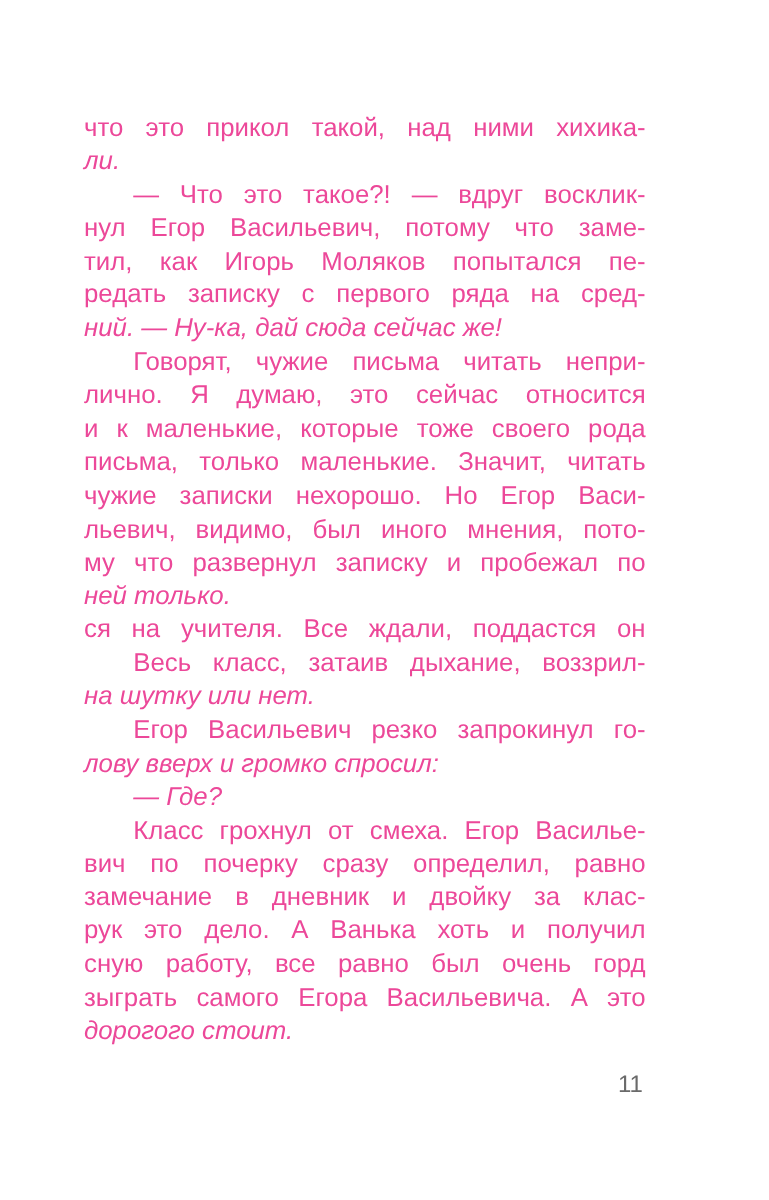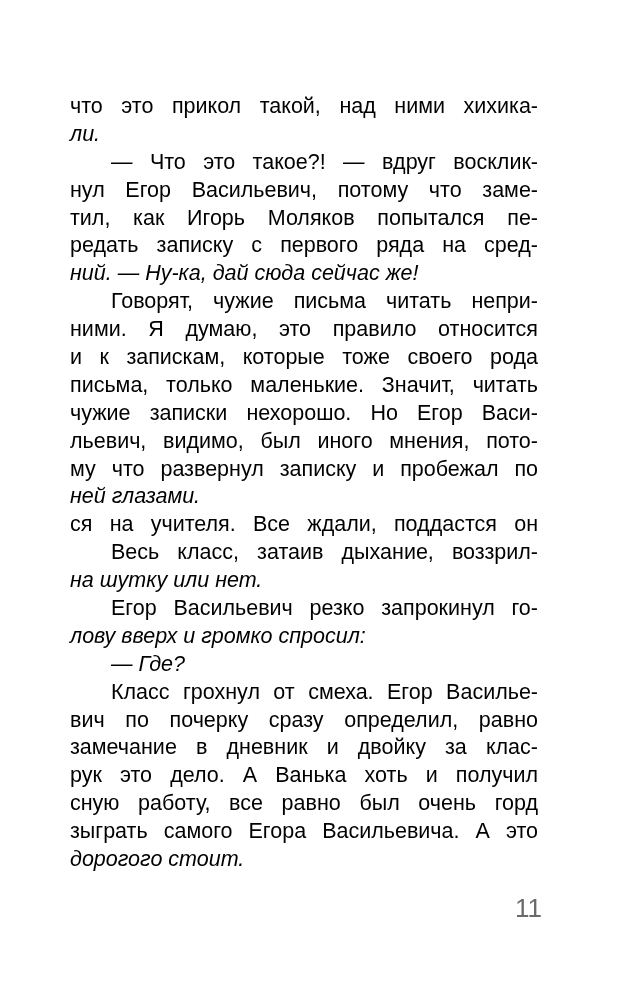--- a/index.html
+++ b/index.html
@@ -5,59 +5,59 @@
     html, body { margin: 0; padding: 0; background: #ffffff; }
     body { width: 641px; height: 1000px; position: relative; overflow: hidden; }
     .page-text {
       position: absolute;
       left: 70px;
       top: 93px;
       width: 468px;
       font-family: "Liberation Sans", sans-serif;
       font-size: 21.5px;
       line-height: 27.9px;
-      color: #000000;
+      color: #ec4899;
     }
     .line {
       display: block;
       height: 27.9px;
       white-space: nowrap;
       text-align: justify;
       text-align-last: justify;
     }
     .line.last { text-align-last: left; font-style: italic; }
     .line.indent { padding-left: 41px; }
     .page-number {
       position: absolute;
       left: 515px;
       top: 893px;
       font-family: "Liberation Sans", sans-serif;
-      font-size: 26px;
+      font-size: 20px;
       color: #6a6a6a;
     }
   </style>
 </head>
 <body>
 
 <div class="page-text" id="body-text">
     <span class="line">что это прикол такой, над ними хихика-</span>
     <span class="line last">ли.</span>
     <span class="line indent">— Что это такое?! — вдруг восклик-</span>
     <span class="line">нул Егор Васильевич, потому что заме-</span>
     <span class="line">тил, как Игорь Моляков попытался пе-</span>
     <span class="line">редать записку с первого ряда на сред-</span>
     <span class="line last">ний. — Ну-ка, дай сюда сейчас же!</span>
     <span class="line indent">Говорят, чужие письма читать непри-</span>
-    <span class="line">ними. Я думаю, это правило относится</span>
-    <span class="line">и к запискам, которые тоже своего рода</span>
+    <span class="line">лично. Я думаю, это сейчас относится</span>
+    <span class="line">и к маленькие, которые тоже своего рода</span>
     <span class="line">письма, только маленькие. Значит, читать</span>
     <span class="line">чужие записки нехорошо. Но Егор Васи-</span>
     <span class="line">льевич, видимо, был иного мнения, пото-</span>
     <span class="line">му что развернул записку и пробежал по</span>
-    <span class="line last">ней глазами.</span>
+    <span class="line last">ней только.</span>
     <span class="line">ся на учителя. Все ждали, поддастся он</span>
     <span class="line indent">Весь класс, затаив дыхание, воззрил-</span>
     <span class="line last">на шутку или нет.</span>
     <span class="line indent">Егор Васильевич резко запрокинул го-</span>
     <span class="line last">лову вверх и громко спросил:</span>
     <span class="line indent last">— Где?</span>
     <span class="line indent">Класс грохнул от смеха. Егор Василье-</span>
     <span class="line">вич по почерку сразу определил, равно</span>
     <span class="line">замечание в дневник и двойку за клас-</span>
     <span class="line">рук это дело. А Ванька хоть и получил</span>

